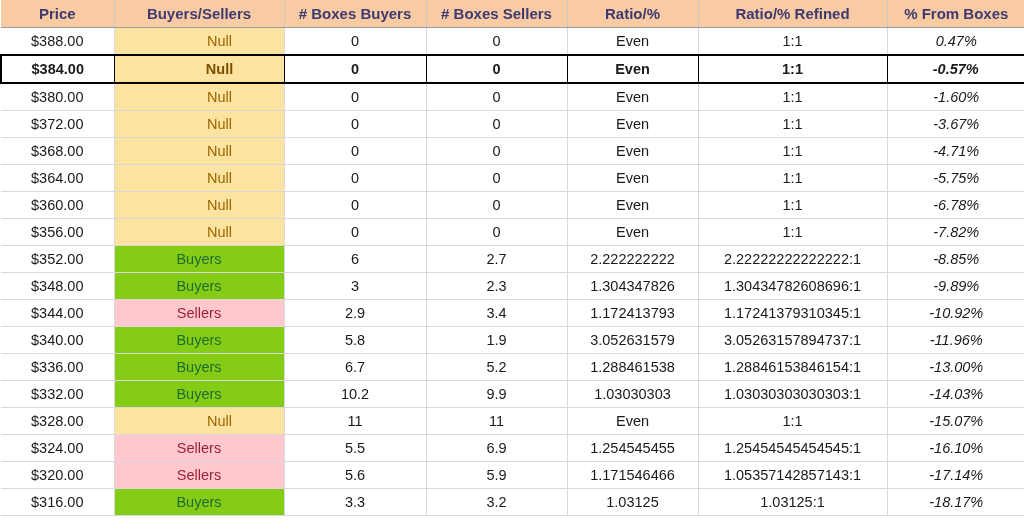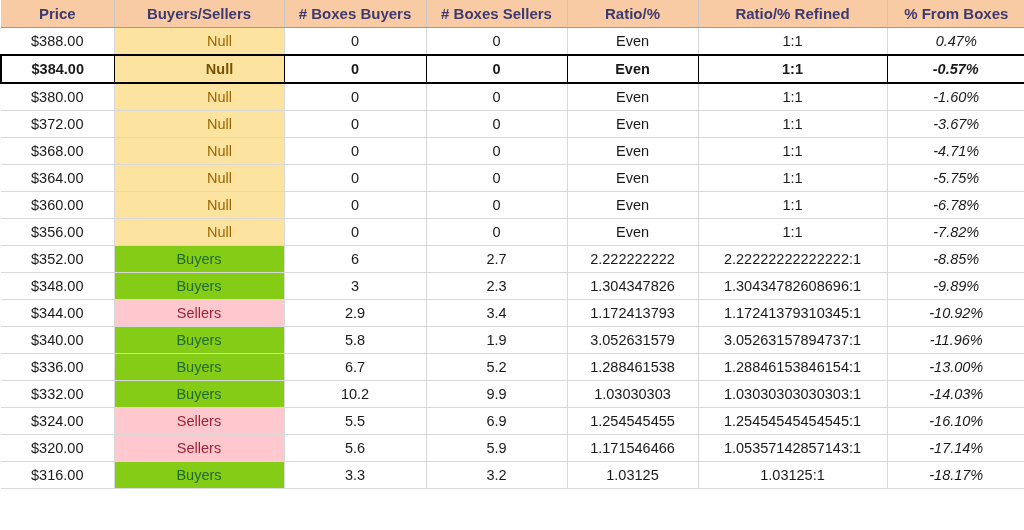--- a/index.html
+++ b/index.html
@@ -226,20 +226,29 @@
         <tr>
           <td>$332.00</td>
           <td class="bs-buyers">Buyers</td>
           <td>10.2</td>
           <td>9.9</td>
           <td>1.03030303</td>
           <td>1.03030303030303:1</td>
           <td>-14.03%</td>
         </tr>
         <tr>
+          <td>$328.00</td>
+          <td class="bs-null">Null</td>
+          <td>11</td>
+          <td>11</td>
+          <td>Even</td>
+          <td>1:1</td>
+          <td>-15.07%</td>
+        </tr>
+        <tr>
           <td>$324.00</td>
           <td class="bs-sellers">Sellers</td>
           <td>5.5</td>
           <td>6.9</td>
           <td>1.254545455</td>
           <td>1.25454545454545:1</td>
           <td>-16.10%</td>
         </tr>
         <tr>
           <td>$320.00</td>

